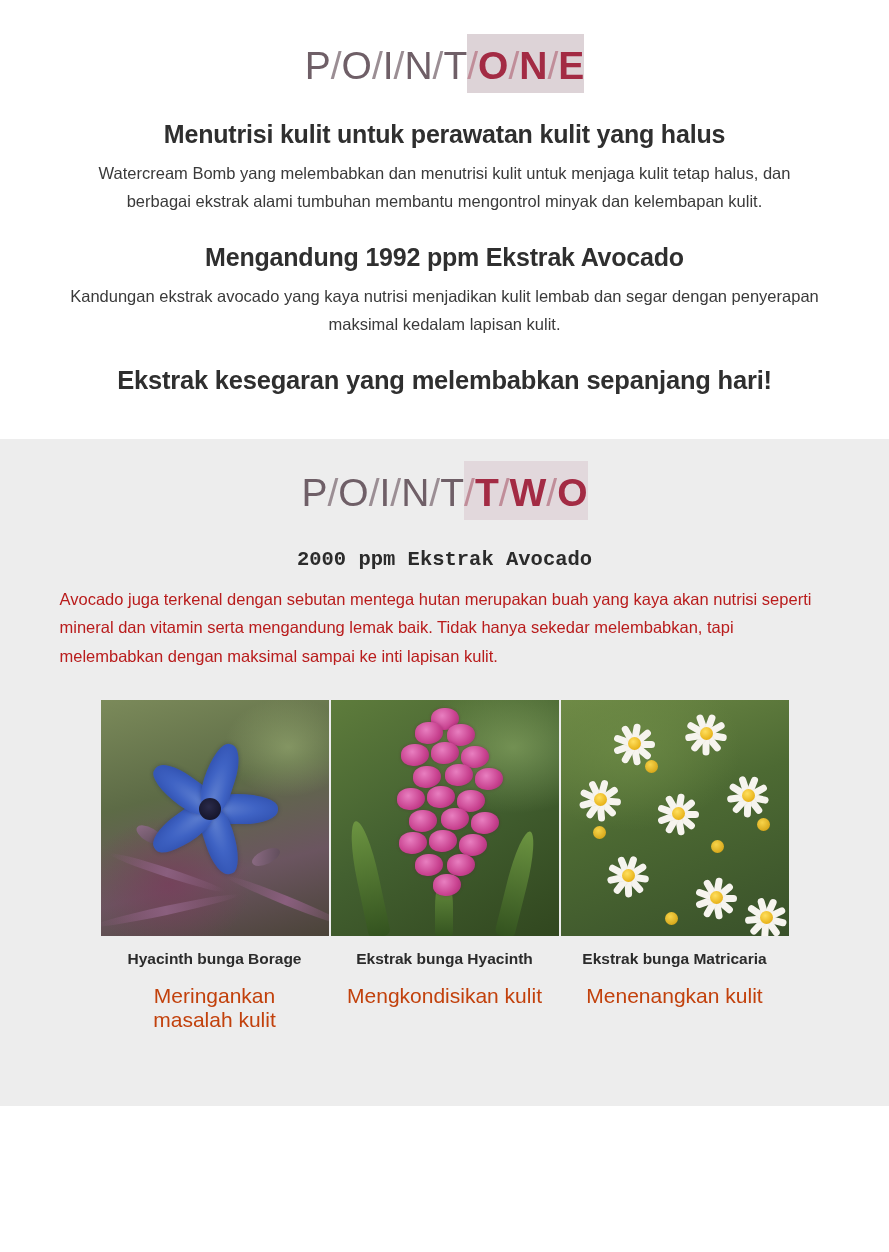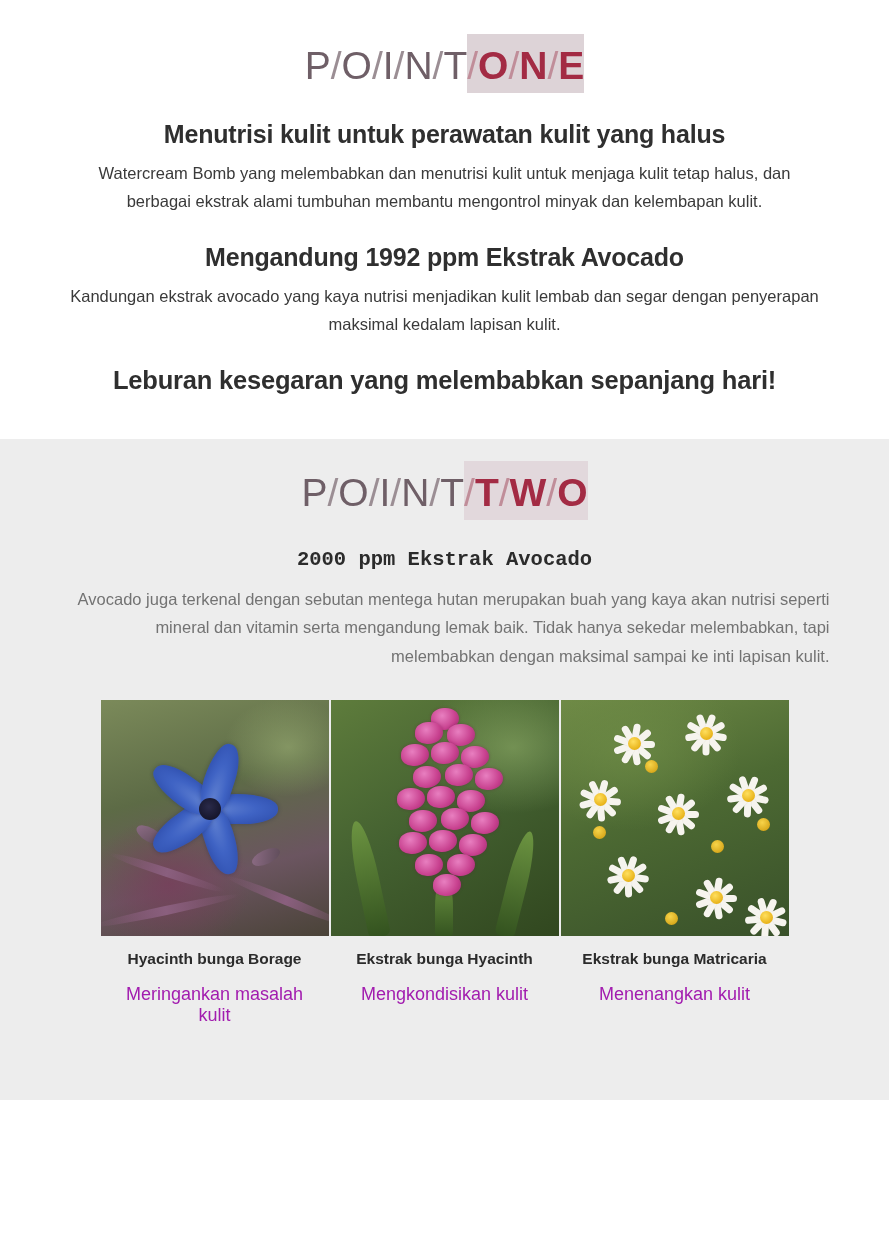--- a/index.html
+++ b/index.html
@@ -86,24 +86,24 @@
   h3.comp-sub {
     margin: 0 0 14px 0;
     text-align: center;
     font-size: 20.5px;
     font-weight: 700;
     color: #2b2b2b;
     font-family: Liberation Mono, monospace;
   }
   p.comp-body {
     margin: 0 auto 30px auto;
-    text-align: right;
+    text-align: left;
     font-size: 16.5px;
     line-height: 1.72;
-    color: #737373;
+    color: #b91c1c;
     max-width: 770px;
   }
 
   
   .gallery {
     display: flex;
     justify-content: center;
     gap: 2px;
     margin: 0 auto;
     width: 690px;
@@ -213,23 +213,23 @@
   .caption-title {
     margin: 14px 0 4px 0;
     text-align: center;
     font-size: 15.5px;
     font-weight: 700;
     color: #2b2b2b;
   }
   .caption-sub {
     margin: 16px;
     text-align: center;
-    font-size: 18px;
+    font-size: 21px;
     font-weight: 400;
-    color: #a21caf;
+    color: #c2410c;
   }
   .bottom-pad { height: 32px; }
 </style>
 </head>
 <body>
 
 <div class="page">
 
   <section class="section-one">
 
@@ -241,21 +241,21 @@
       <h2 class="block-title">Menutrisi kulit untuk perawatan kulit yang halus</h2>
       <p class="block-body">Watercream Bomb yang melembabkan dan menutrisi kulit untuk menjaga kulit tetap halus, dan berbagai ekstrak alami tumbuhan membantu mengontrol minyak dan kelembapan kulit.</p>
     </div>
 
     <div class="block">
       <h2 class="block-title">Mengandung 1992 ppm Ekstrak Avocado</h2>
       <p class="block-body">Kandungan ekstrak avocado yang kaya nutrisi menjadikan kulit lembab dan segar dengan penyerapan maksimal kedalam lapisan kulit.</p>
     </div>
 
     <div class="block">
-      <h2 class="block-title wide">Leburan kesegaran yang melembabkan sepanjang hari!</h2>
+      <h2 class="block-title wide">Ekstrak kesegaran yang melembabkan sepanjang hari!</h2>
     </div>
 
   </section>
 
   <section class="section-two">
 
     <div class="point-heading">
       <span class="lt">P</span><span class="sl">/</span><span class="lt">O</span><span class="sl">/</span><span class="lt">I</span><span class="sl">/</span><span class="lt">N</span><span class="sl">/</span><span class="lt">T</span><span class="hi"><span class="sl2">/</span><span>T</span><span class="sl2">/</span><span>W</span><span class="sl2">/</span><span>O</span></span>
     </div>
 

